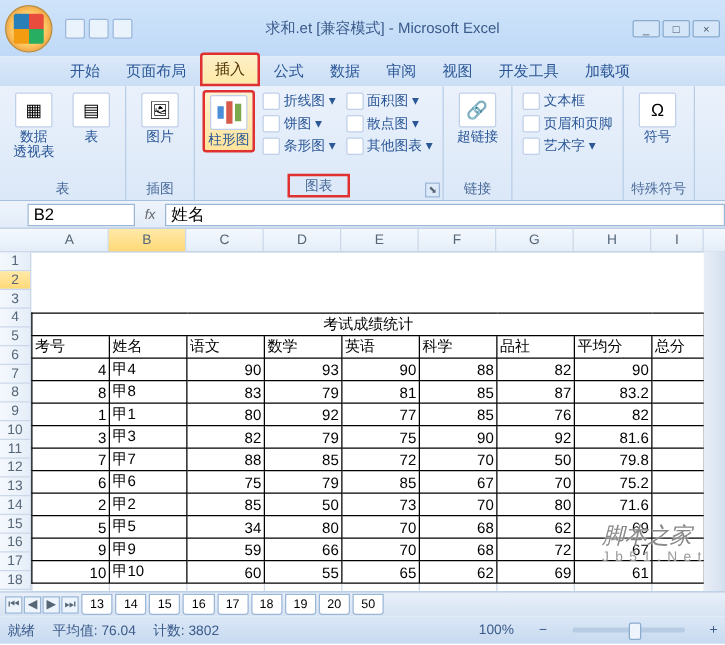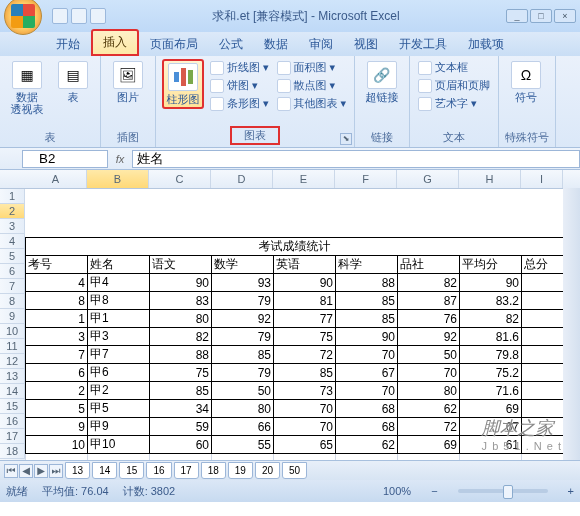--- a/index.html
+++ b/index.html
@@ -1,17 +1,17 @@
 <!DOCTYPE html>
 <html><head>
 <meta charset="utf-8">
 <style>
 * { box-sizing: border-box; margin: 0; padding: 0; font-family: "Microsoft YaHei", SimSun, sans-serif; }
 body { width: 580px; height: 516px; overflow: hidden; background: #fff; position: relative; }
-.titlebar { height: 32px; background: linear-gradient(#cfe4fa,#bfd9f7); display: flex; align-items: center; font-size: 11px; color: #3a5a8a; }
+.titlebar { height: 45px; background: linear-gradient(#cfe4fa,#bfd9f7); display: flex; align-items: center; font-size: 11px; color: #3a5a8a; }
 .office-btn { width: 38px; height: 38px; border-radius: 50%; background: radial-gradient(#fff,#ffcc66,#e07b20); margin: 2px 4px; position: relative; z-index: 5; border:1px solid #b88b3a;}
 .office-btn::after{content:"";position:absolute;inset:6px;background:conic-gradient(#e74c3c 0 90deg,#27ae60 90deg 180deg,#f39c12 180deg 270deg,#2980b9 270deg 360deg);border-radius:2px;}
 .qat { display: flex; gap: 3px; margin-left: 6px; }
 .qat span { width: 16px; height: 16px; background: #eaf2fb; border: 1px solid #9bb8dc; border-radius: 2px; }
 .title-text { flex: 1; text-align: center; font-size: 12px; }
 .win-ctrl { display: flex; gap: 2px; margin-right: 4px;}
 .win-ctrl span{width:22px;height:14px;background:#d6e6f9;border:1px solid #8aabce;border-radius:2px;text-align:center;font-size:9px;line-height:12px;color:#456;}
 .tabs { height: 24px; background: linear-gradient(#dce9f9,#c9def5); display: flex; align-items: end; padding-left: 46px; gap: 1px; font-size: 12px; }
 .tab { padding: 3px 10px; color: #2b5797; cursor: pointer; border-radius: 3px 3px 0 0; }
 .tab.active { background: linear-gradient(#fef0c7,#fde9a8); color: #4a3200; border:1px solid #e0b860; border-bottom:none; }
@@ -26,21 +26,21 @@
 .smallbtns { display: flex; flex-direction: column; gap: 1px; text-align: right; }
 .smallbtn { display: flex; align-items: center; gap: 3px; font-size: 11px; color: #2b5797; padding: 1px 2px; white-space: nowrap; }
 .smallbtn .si { width: 14px; height: 14px; background: #fff; border: 1px solid #c0d0e8; border-radius: 2px; }
 .redbox { border: 2px solid #e03030 !important; }
 .chart-icn { background: linear-gradient(#fffbe8,#ffe9a0); border:1px solid #d8a83a; display:flex;align-items:end;justify-content:center;gap:2px;padding:3px;}
 .chart-icn span{width:5px;background:#3b6fc4;}
 .chart-icn span:nth-child(1){height:10px;background:#4a8fd8;}
 .chart-icn span:nth-child(2){height:18px;background:#d85a4a;}
 .chart-icn span:nth-child(3){height:14px;background:#7aa84a;}
 .namebox-row { height: 22px; background: linear-gradient(#eef4fc,#e2ecf8); border-bottom: 1px solid #a8c0de; display: flex; align-items: center; font-size: 11px; }
-.namebox { width: 86px; background: #fff; border: 1px solid #9cb6d8; height: 18px; margin-left: 22px; padding: 1px 16px; }
+.namebox { width: 86px; background: #fff; border: 1px solid #9cb6d8; height: 18px; margin-left: 22px; padding: 1px 4px; }
 .fx { width: 16px; text-align: center; color: #666; font-style: italic; margin: 0 4px; }
 .formula { flex: 1; background: #fff; border: 1px solid #9cb6d8; height: 18px; padding: 1px 4px; }
 .sheet-wrap { position: relative; height: 290px; overflow: hidden; }
 .colhead { display: flex; background: linear-gradient(#f4f8fd,#e4edf8); border-bottom:1px solid #b5c7de;}
 .rh, .ch { border-right: 1px solid #cbd8e9; font-size: 11px; text-align: center; color: #567; }
 .rh-corner { width: 25px; height: 18px; background: linear-gradient(#f4f8fd,#e4edf8);}
 .ch { width: 62px; height: 18px; line-height: 18px; }
 .ch.narrow{width:42px;}
 .ch.sel{background:linear-gradient(#ffe9a8,#ffd978);}
 .gridbody { display: flex; }
@@ -80,22 +80,22 @@
   <div class="title-text">求和.et [兼容模式] - Microsoft Excel</div>
   <div class="win-ctrl">
     <span>_</span>
     <span>□</span>
     <span>×</span>
   </div>
 </div>
 
 <div class="tabs">
   <div class="tab">开始</div>
+  <div class="tab">页面布局</div>
   <div class="tab active redbox">插入</div>
-  <div class="tab">页面布局</div>
   <div class="tab">公式</div>
   <div class="tab">数据</div>
   <div class="tab">审阅</div>
   <div class="tab">视图</div>
   <div class="tab">开发工具</div>
   <div class="tab">加载项</div>
 </div>
 
 <div class="ribbon">
   <div class="rgroup">
@@ -161,21 +161,20 @@
             <span class="si"></span>
             <span>文本框</span>
           </div>
         <div class="smallbtn">
             <span class="si"></span>
             <span>页眉和页脚</span>
           </div>
         <div class="smallbtn"><span class="si"></span><span>艺术字</span> ▾</div>
       </div>
     </div>
-    <div class="rgroup-label">文本</div>
   </div>
   <div class="rgroup">
     <div class="rgroup-body">
       <div class="bigbtn">
         <div class="icn">Ω</div>
         <div class="lbl">符号</div>
       </div>
     </div>
     <div class="rgroup-label">特殊符号</div>
   </div>

